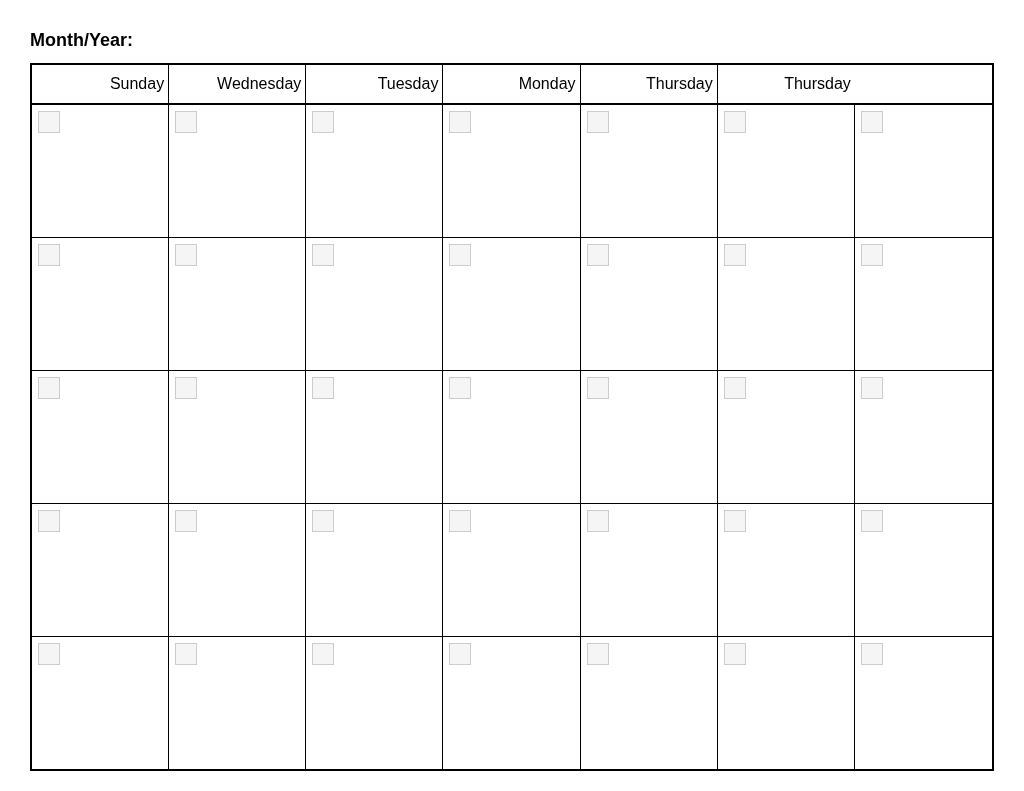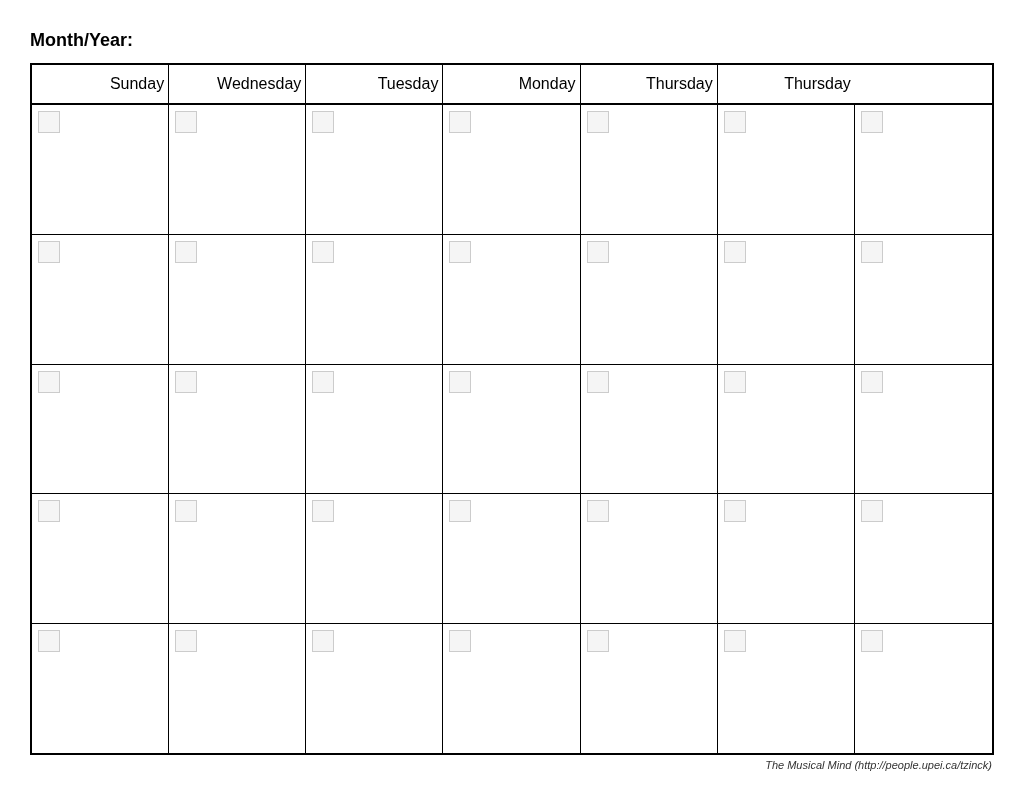--- a/index.html
+++ b/index.html
@@ -233,14 +233,13 @@
           <div class="calendar-cell">
             <div class="date-box"></div>
           </div>
           <div class="calendar-cell">
             <div class="date-box"></div>
           </div>
         </div>
       </div>
   </div>
 
-  <div class="footer-credit">The Musical Mind  (http://people.upei.ca/tzinck)</div>
 </div>
 
 </body></html>

